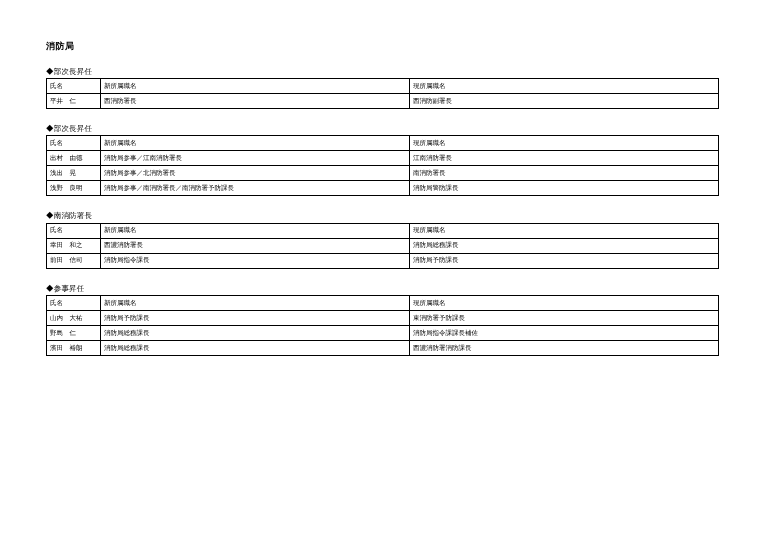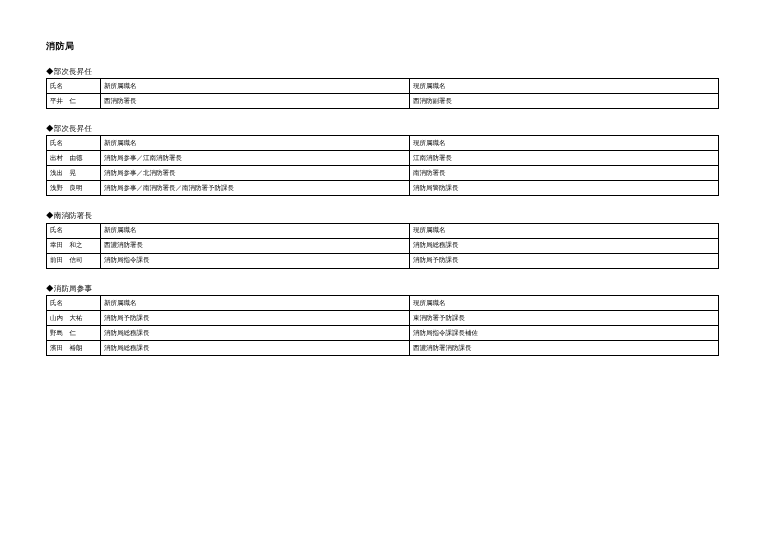--- a/index.html
+++ b/index.html
@@ -154,21 +154,21 @@
         <tr>
           <td>前田　信司</td>
           <td>消防局指令課長</td>
           <td>消防局予防課長</td>
         </tr>
       </tbody>
     </table>
   </div>
 
   <div class="section">
-    <div class="section-heading">◆消防局参事</div>
+    <div class="section-heading">◆参事昇任</div>
     <table class="roster">
       <colgroup>
           <col class="c-name">
           <col class="c-new">
           <col class="c-old">
         </colgroup>
       <thead>
         <tr>
           <th>氏名</th>
           <th>新所属職名</th>

